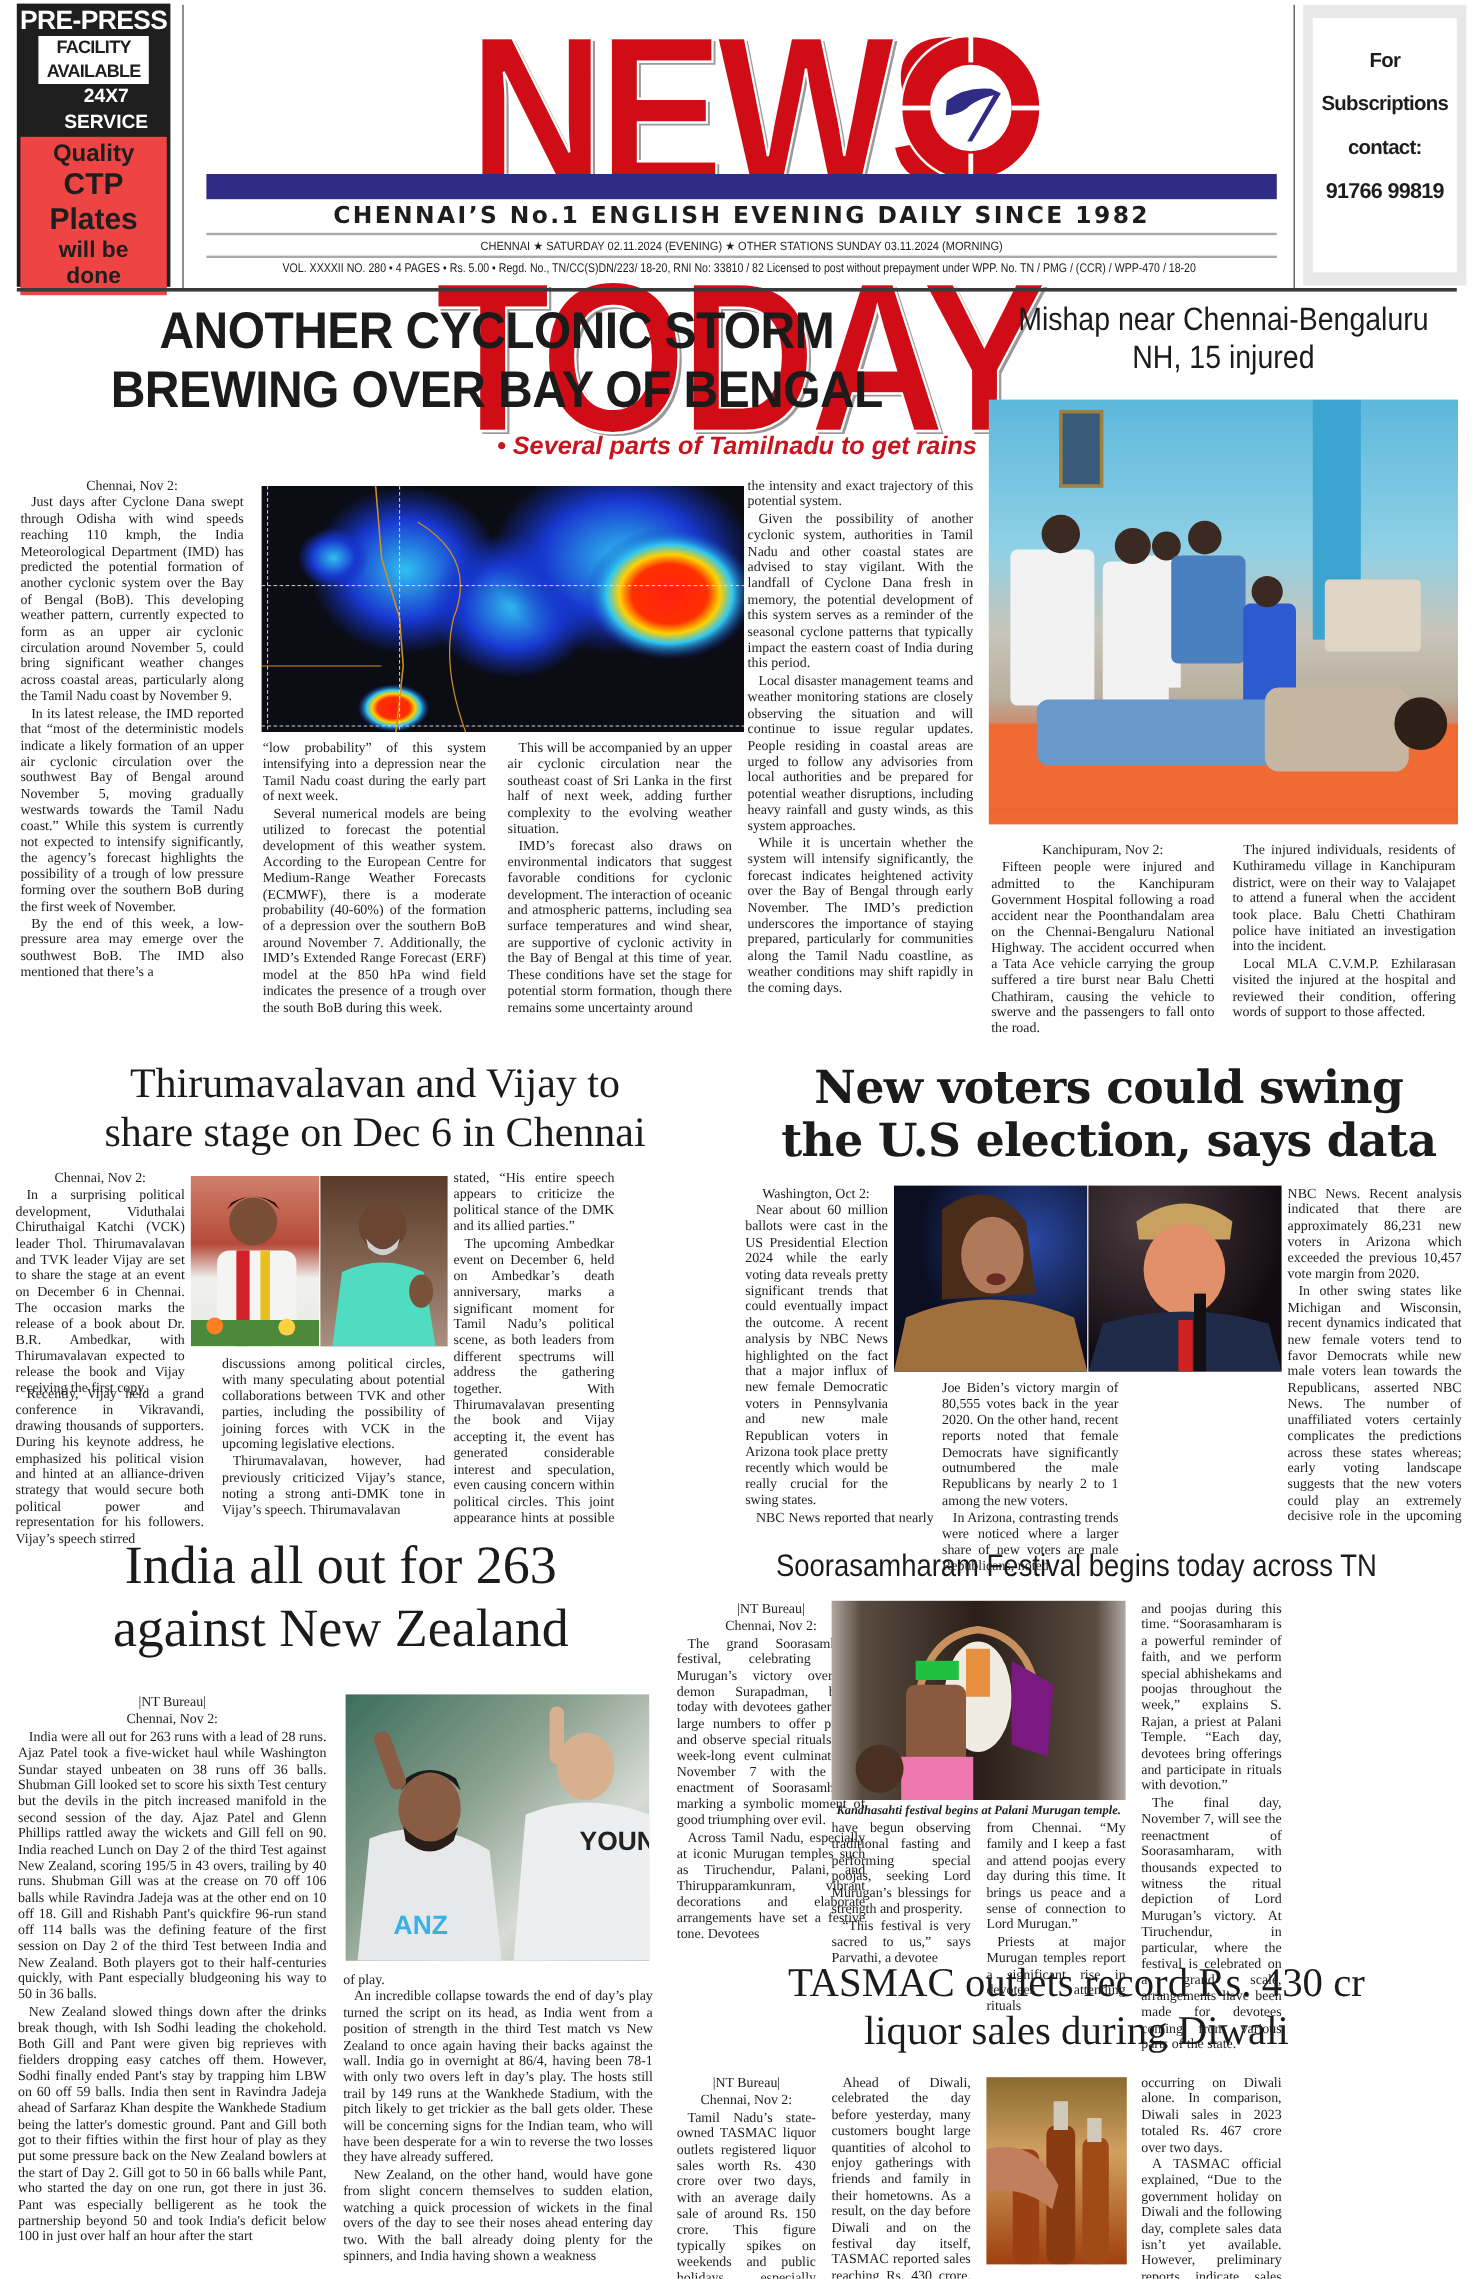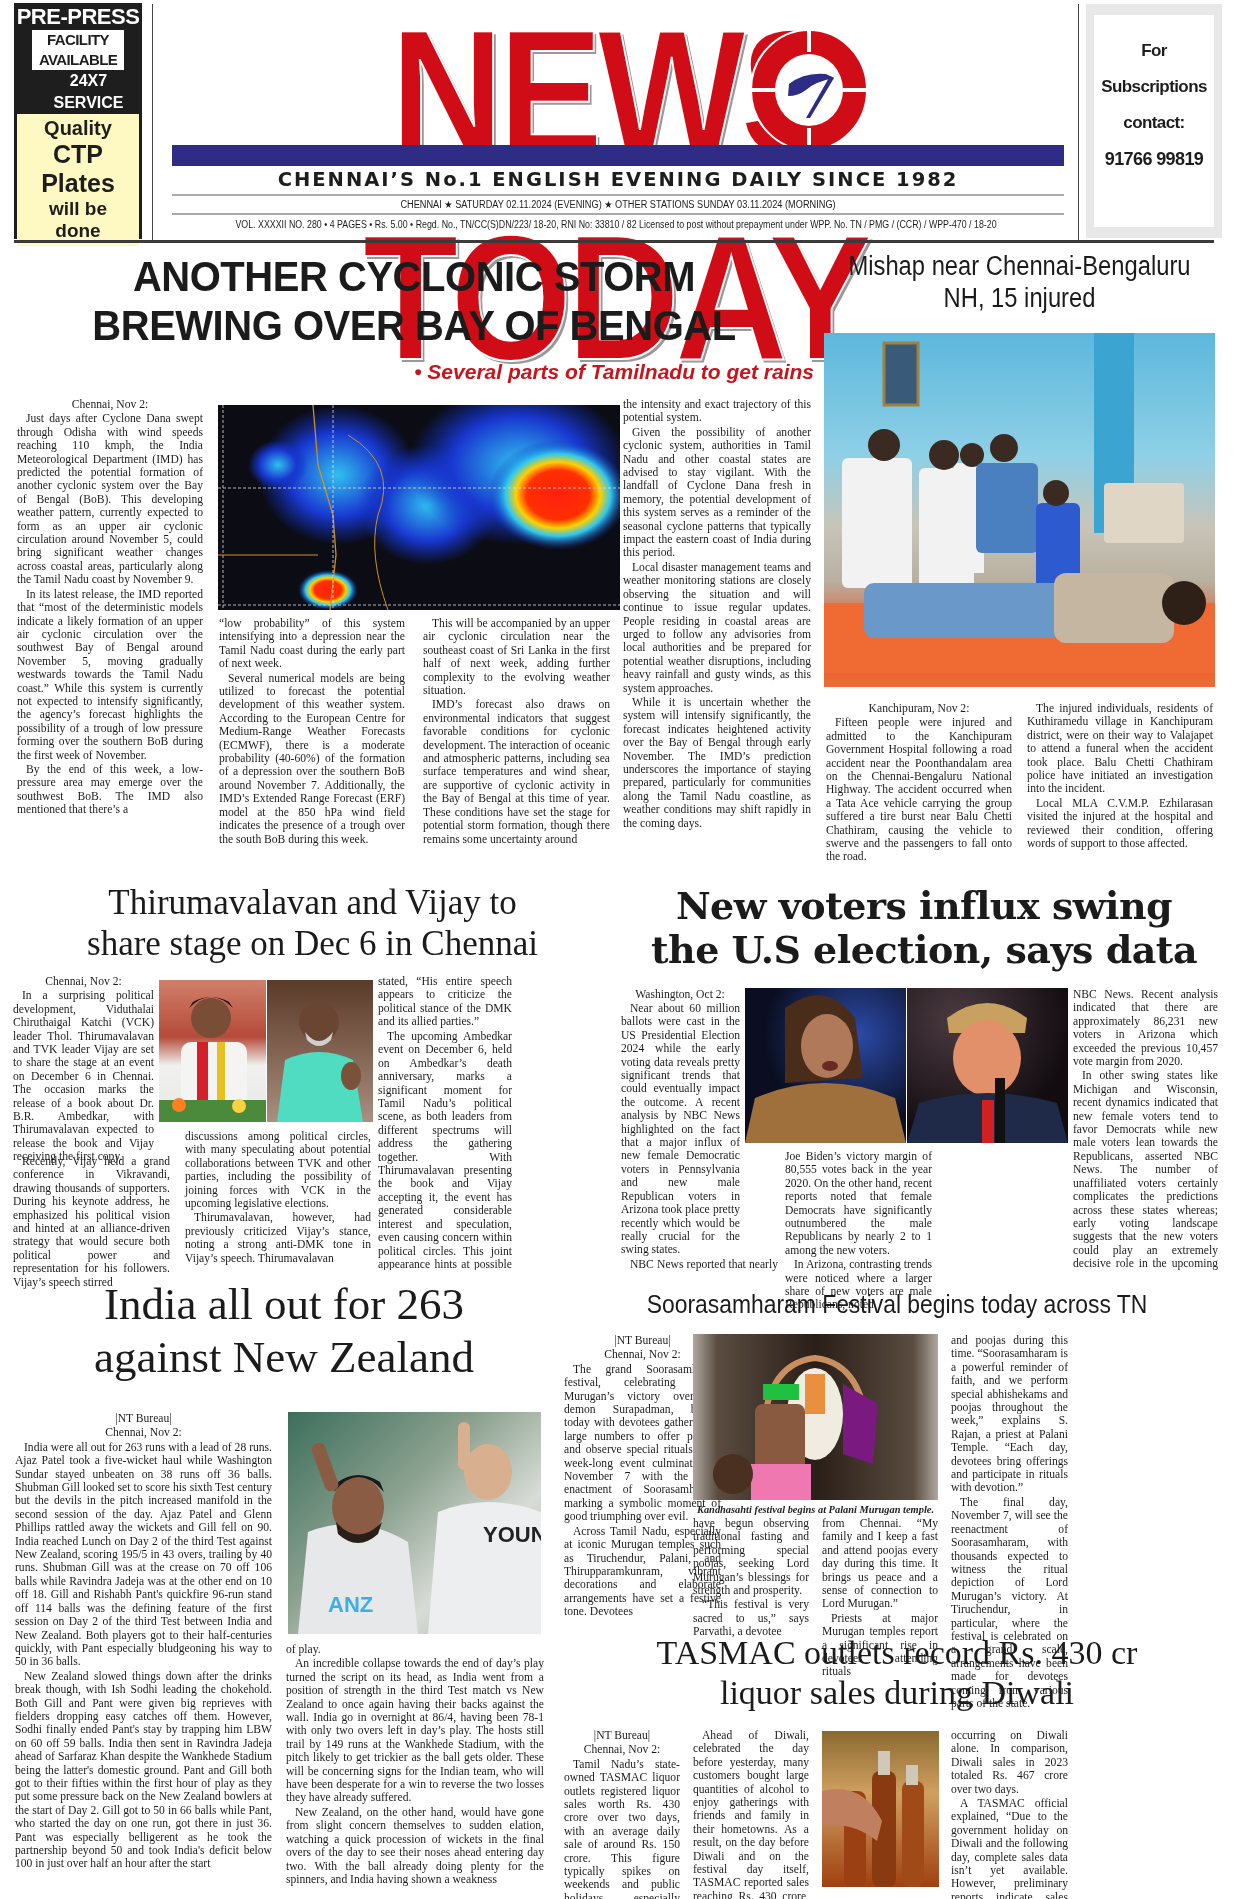--- a/index.html
+++ b/index.html
@@ -7,21 +7,21 @@
 body{position:relative;font-family:"DejaVu Serif",serif;color:#1b1b1b}
 .abs{position:absolute}
 .txt{font-family:"Liberation Serif","DejaVu Serif",serif;font-size:11.6px;line-height:13.4px;text-align:justify;color:#1c1c1c}
 .txt p{text-indent:9px;margin-bottom:1px}
 .dateline{text-align:center;text-indent:0!important}
 
 #ad-left{left:14px;top:3px;width:128px;height:236px;background:#1e1e1e;color:#fff;text-align:center;font-family:Liberation Sans, sans-serif;font-weight:bold;}
 #ad-left .r1{font-size:22px;line-height:27px;letter-spacing:-0.5px}
 #ad-left .r2{background:#fff;color:#1e1e1e;font-size:15px;line-height:20px;margin:0 18px;letter-spacing:-0.6px}
 #ad-left .r3{font-size:16px;line-height:22px;margin-left:21px;}
-#ad-left .whitebox{background:#fef9c3;color:#1e1e1e;margin:0 3px;padding:2px 16px 4px}
+#ad-left .whitebox{background:#ef4444;color:#1e1e1e;margin:0 3px;padding:2px 16px 4px}
 #ad-left .q1{font-size:20px;line-height:24px}
 #ad-left .q2{font-size:25px;line-height:29px}
 #ad-left .q3{font-size:19px;line-height:22px}
 #ad-left .small{font-size:11.5px;line-height:15px;letter-spacing:-0.4px}
 #vline-left{left:152px;top:4px;width:1px;height:236px;background:#444}
 #vline-right{left:1078px;top:4px;width:1px;height:236px;background:#444}
 #logo{left:160px;top:4px;width:910px;height:146px}
 #logo-text{position:absolute;left:0;top:-14px;width:100%;text-align:center;font-family:"Liberation Sans",sans-serif;font-weight:900;font-size:178px;letter-spacing:-6px;color:#d00d16;transform:scaleX(0.88);transform-origin:center;-webkit-text-stroke:2px #fff;text-shadow:3px 3px 0 #999}
 #blue-bar{left:172px;top:145px;width:892px;height:21px;background:#2e2c85}
 #tagline{left:172px;top:168px;width:892px;text-align:center;font-family:"DejaVu Sans",sans-serif;font-weight:bold;font-size:19.5px;letter-spacing:2px;color:#1d1d1d}
@@ -227,21 +227,21 @@
   <p>Thirumavalavan, however, had previously criticized Vijay’s stance, noting a strong anti-DMK tone in Vijay’s speech. Thirumavalavan</p>
 </div>
 <div class="abs txt" style="left:378px;top:975px;width:134px">
   <p style="text-indent:0">stated, “His entire speech appears to criticize the political stance of the DMK and its allied parties.”</p>
 </div>
 <div class="abs txt" style="left:355px;top:1030px;width:157px;height:240px;overflow:hidden">
   <p style="padding-left:23px;text-indent:9px">The upcoming Ambedkar event on December 6, held on Ambedkar’s death anniversary, marks a significant moment for Tamil Nadu’s political scene, as both leaders from different spectrums will address the gathering together. With Thirumavalavan presenting the book and Vijay accepting it, the event has generated considerable interest and speculation, even causing concern within political circles. This joint appearance hints at possible shifts in Tamil Nadu’s political alliances, making it a highly anticipated occasion.</p>
 </div>
 
 <div class="abs h-serif" style="left:618px;top:884px;width:612px;font-weight:bold;font-size:38px;line-height:44px;letter-spacing:-0.5px">
-  <div>New voters influx swing</div>
+  <div>New voters could swing</div>
   <div>the U.S election, says data</div>
 </div>
 <div class="abs txt" style="left:621px;top:988px;width:118px">
   <p class="dateline">Washington, Oct 2:</p>
 </div>
 <div class="abs txt" style="left:621px;top:1002px;width:157px;height:270px;overflow:hidden">
   <p style="padding-right:38px">Near about 60 million ballots were cast in the US Presidential Election 2024 while the early voting data reveals pretty significant trends that could eventually impact the outcome. A recent analysis by NBC News highlighted on the fact that a major influx of new female Democratic voters in Pennsylvania and new male Republican voters in Arizona took place pretty recently which would be really crucial for the swing states.</p>
   <p>NBC News reported that nearly 100,000 new voters have already voted in Pennsylvania which surpassed the</p>
 </div>
 <div class="abs photo" style="left:745px;top:988px;width:161px;height:155px;background:radial-gradient(circle at 70% 30%,#2b4aa8 0%,#0a0e20 60%)">

